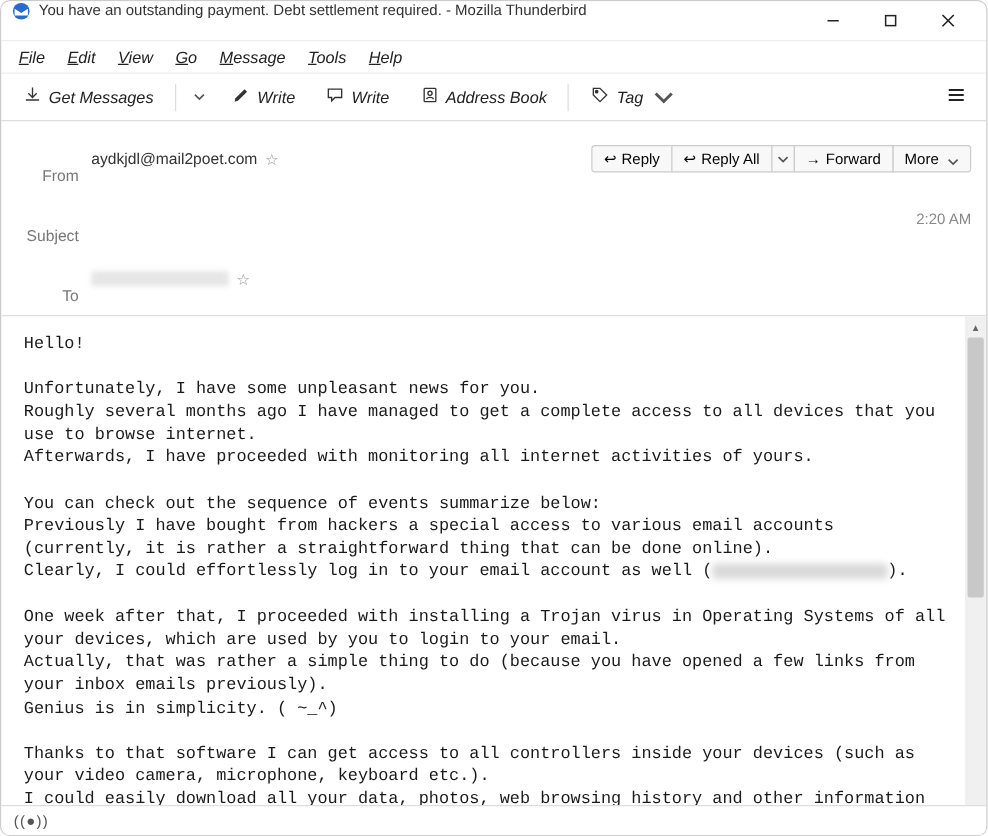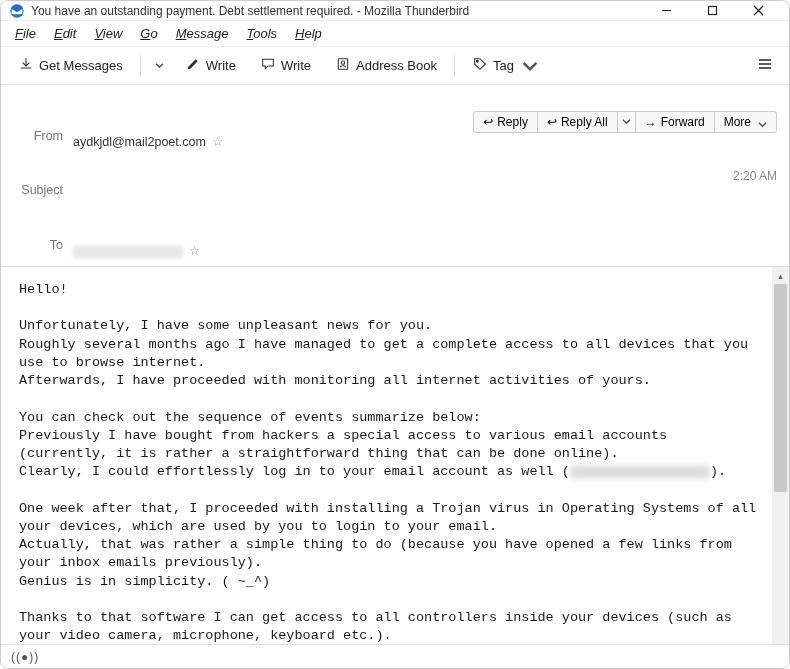--- a/index.html
+++ b/index.html
@@ -8,23 +8,22 @@
       font-size: 13px;
       background: #fff;
       width: 790px;
       height: 669px;
       overflow: hidden;
       border: 1px solid #ccc;
       border-radius: 8px;
       position: relative;
     }
     .titlebar {
-      height: 20px;
-      display: flex;
-      align-items: center;
+      height: 32px;
+      display: flex;
       padding: 0 8px;
       background: #fff;
       border-bottom: 1px solid #eee;
     }
     .titlebar-icon {
       width: 16px; height: 16px;
       margin-right: 6px;
       display: flex; align-items: center; justify-content: center;
     }
     .titlebar-title {
@@ -54,20 +53,21 @@
       cursor: pointer;
     }
     .menuitem u { text-decoration: underline; }
     .toolbar {
       height: 38px;
       display: flex;
       align-items: center;
       padding: 0 8px;
       gap: 6px;
       border-bottom: 1px solid #ddd;
+      font-style: italic;
     }
     .tbtn {
       display: flex; align-items: center;
       gap: 5px;
       padding: 4px 8px;
       border: 1px solid transparent;
       border-radius: 3px;
       font-size: 13px;
       color: #222;
       cursor: pointer;
@@ -100,21 +100,21 @@
     .header-label {
       width: 50px;
       text-align: right;
       color: #777;
       margin-right: 10px;
       font-size: 12.5px;
       margin-top: 28px;
     }
     .header-value {
       color: #333;
-      display: flex; align-items: flex-end; gap: 4px; margin-top: 40px;
+      display: flex; align-items: center; gap: 4px;
     }
     .subject-text { font-weight: bold; font-size: 13px; color: #111; }
     .star { color: #999; cursor: pointer; margin-left: 2px; }
     .action-buttons {
       display: flex;
       gap: 0;
       margin-left: auto;
     }
     .actbtn {
       display: flex; align-items: center; gap: 4px;

